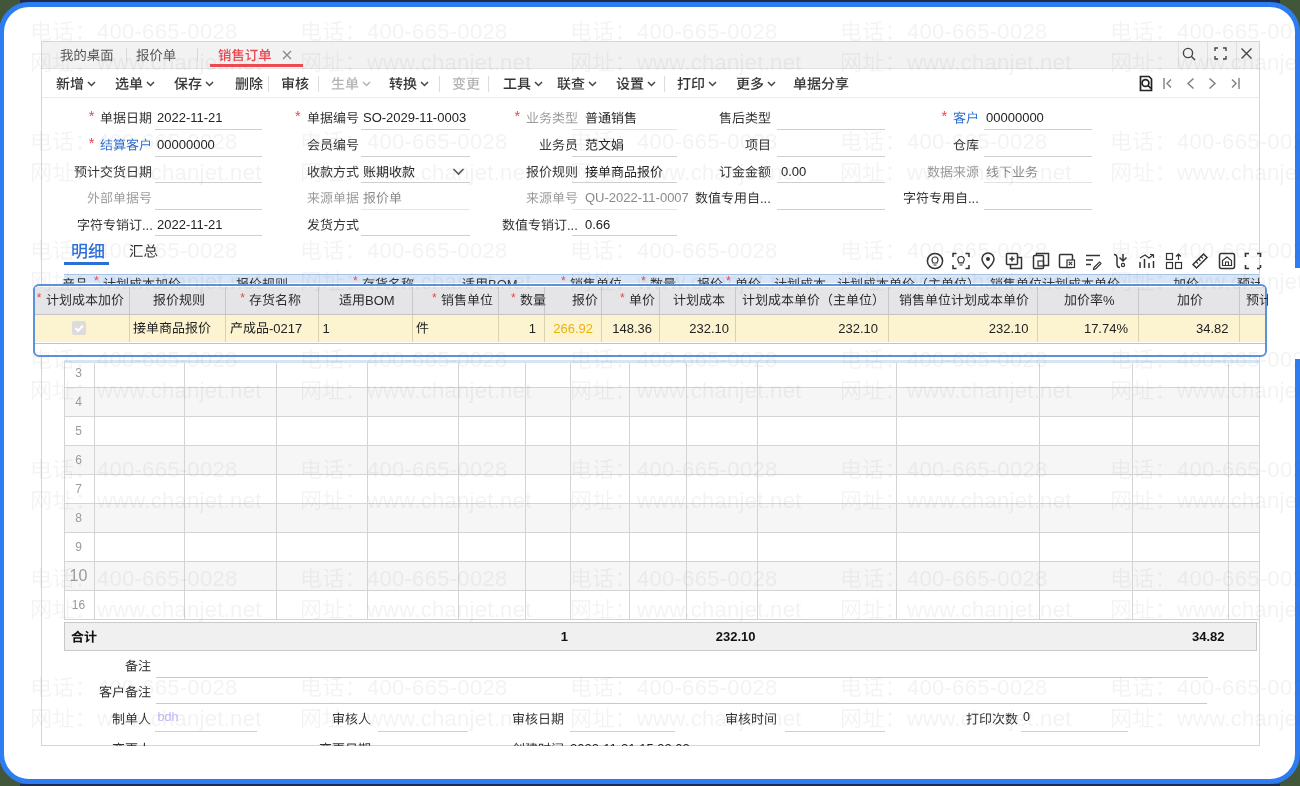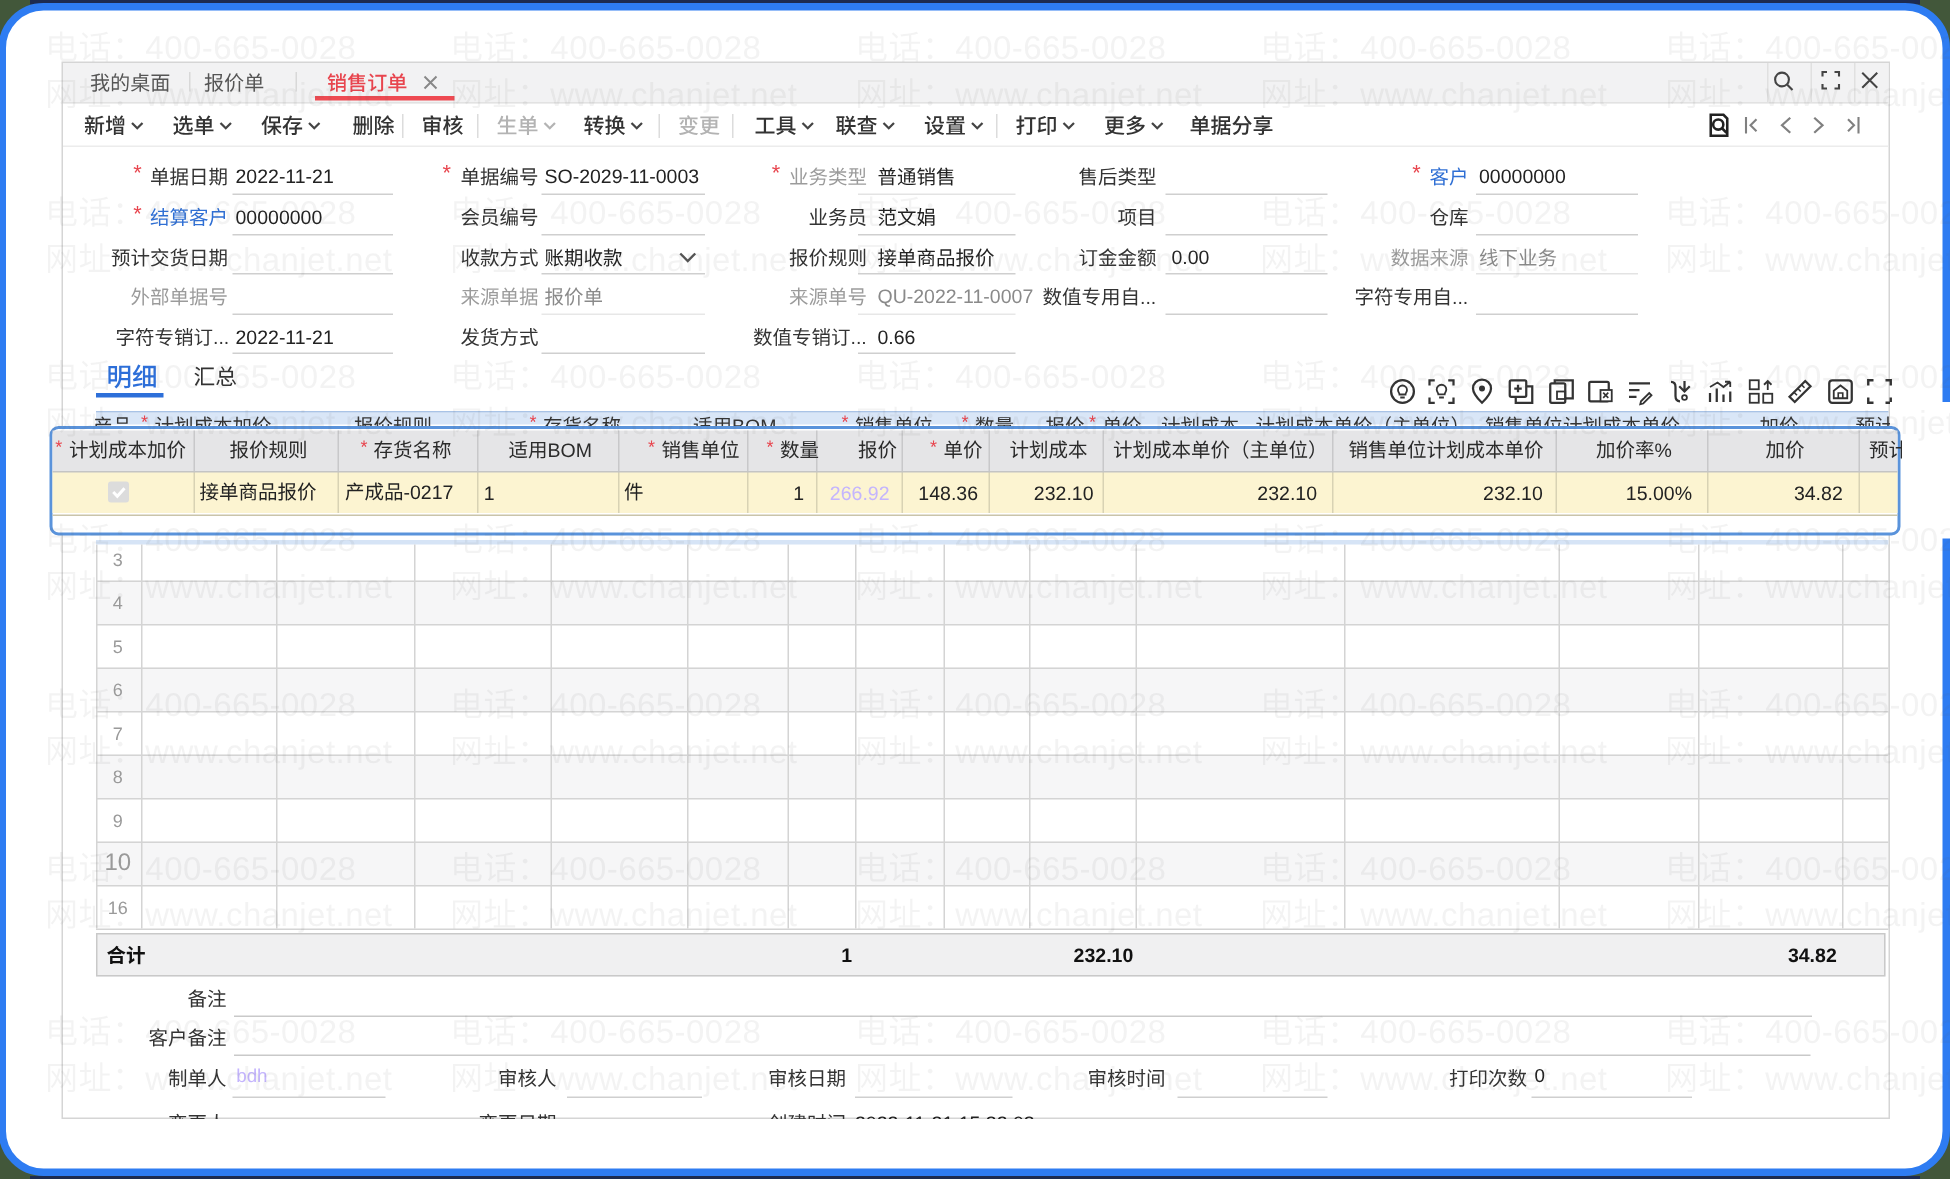--- a/index.html
+++ b/index.html
@@ -937,26 +937,26 @@
       <use href="#q100" fill="#222" transform="translate(0.0,15.6) scale(0.01300,-0.01300)"></use>
       <use href="#q102" fill="#222" transform="translate(13.0,15.6) scale(0.01300,-0.01300)"></use>
       <use href="#q78" fill="#222" transform="translate(26.0,15.6) scale(0.01300,-0.01300)"></use>
       <text x="39.0" y="15.6" font-family="Liberation Sans" font-size="13px" font-weight="400" fill="#222">-0217</text>
     </svg>
 <span class="t" style="font-size:13px;color:#222;font-weight:400;z-index:6;left:322.5px;top:318.7px;line-height:19.5px;">1</span>
 <svg class="tr" style="left:416.0px;top:317.4px;z-index:6" width="17" height="31">
       <use href="#q132" fill="#222" transform="translate(0.0,15.6) scale(0.01300,-0.01300)"></use>
     </svg>
 <span class="t" style="font-size:13px;color:#222;font-weight:400;z-index:6;right:764px;top:318.7px;line-height:19.5px;">1</span>
-<span class="t" style="font-size:13px;color:#c4b5fd;font-weight:400;z-index:6;right:707px;top:318.7px;line-height:19.5px;">266.92</span>
+<span class="t" style="font-size:13px;color:#eab308;font-weight:400;z-index:6;right:707px;top:318.7px;line-height:19.5px;">266.92</span>
 <span class="t" style="font-size:13px;color:#222;font-weight:400;z-index:6;right:648px;top:318.7px;line-height:19.5px;">148.36</span>
 <span class="t" style="font-size:13px;color:#222;font-weight:400;z-index:6;right:571px;top:318.7px;line-height:19.5px;">232.10</span>
 <span class="t" style="font-size:13px;color:#222;font-weight:400;z-index:6;right:422px;top:318.7px;line-height:19.5px;">232.10</span>
 <span class="t" style="font-size:13px;color:#222;font-weight:400;z-index:6;right:271.5px;top:318.7px;line-height:19.5px;">232.10</span>
-<span class="t" style="font-size:13px;color:#222;font-weight:400;z-index:6;right:172px;top:318.7px;line-height:19.5px;">15.00%</span>
+<span class="t" style="font-size:13px;color:#222;font-weight:400;z-index:6;right:172px;top:318.7px;line-height:19.5px;">17.74%</span>
 <span class="t" style="font-size:13px;color:#222;font-weight:400;z-index:6;right:71.5px;top:318.7px;line-height:19.5px;">34.82</span>
 <div class="a" style="left:1267.5px;top:283px;width:33px;height:76px;z-index:6;background:#fff;"></div>
 <svg class="tr" style="left:30.0px;top:13.3px;z-index:9" width="212" height="53">
       <use href="#q133" fill="rgba(90,90,90,0.075)" transform="translate(0.0,26.4) scale(0.02200,-0.02200)"></use>
       <use href="#q134" fill="rgba(90,90,90,0.075)" transform="translate(22.3,26.4) scale(0.02200,-0.02200)"></use>
       <use href="#q135" fill="rgba(90,90,90,0.075)" transform="translate(44.6,26.4) scale(0.02200,-0.02200)"></use>
       <text x="66.9" y="26.4" font-family="Liberation Sans" font-size="22px" font-weight="300" fill="rgba(90,90,90,0.075)" letter-spacing="0.3">400-665-0028</text>
     </svg>
 <svg class="tr" style="left:30.0px;top:44.3px;z-index:9" width="237" height="53">
       <use href="#q136" fill="rgba(90,90,90,0.075)" transform="translate(0.0,26.4) scale(0.02200,-0.02200)"></use>

